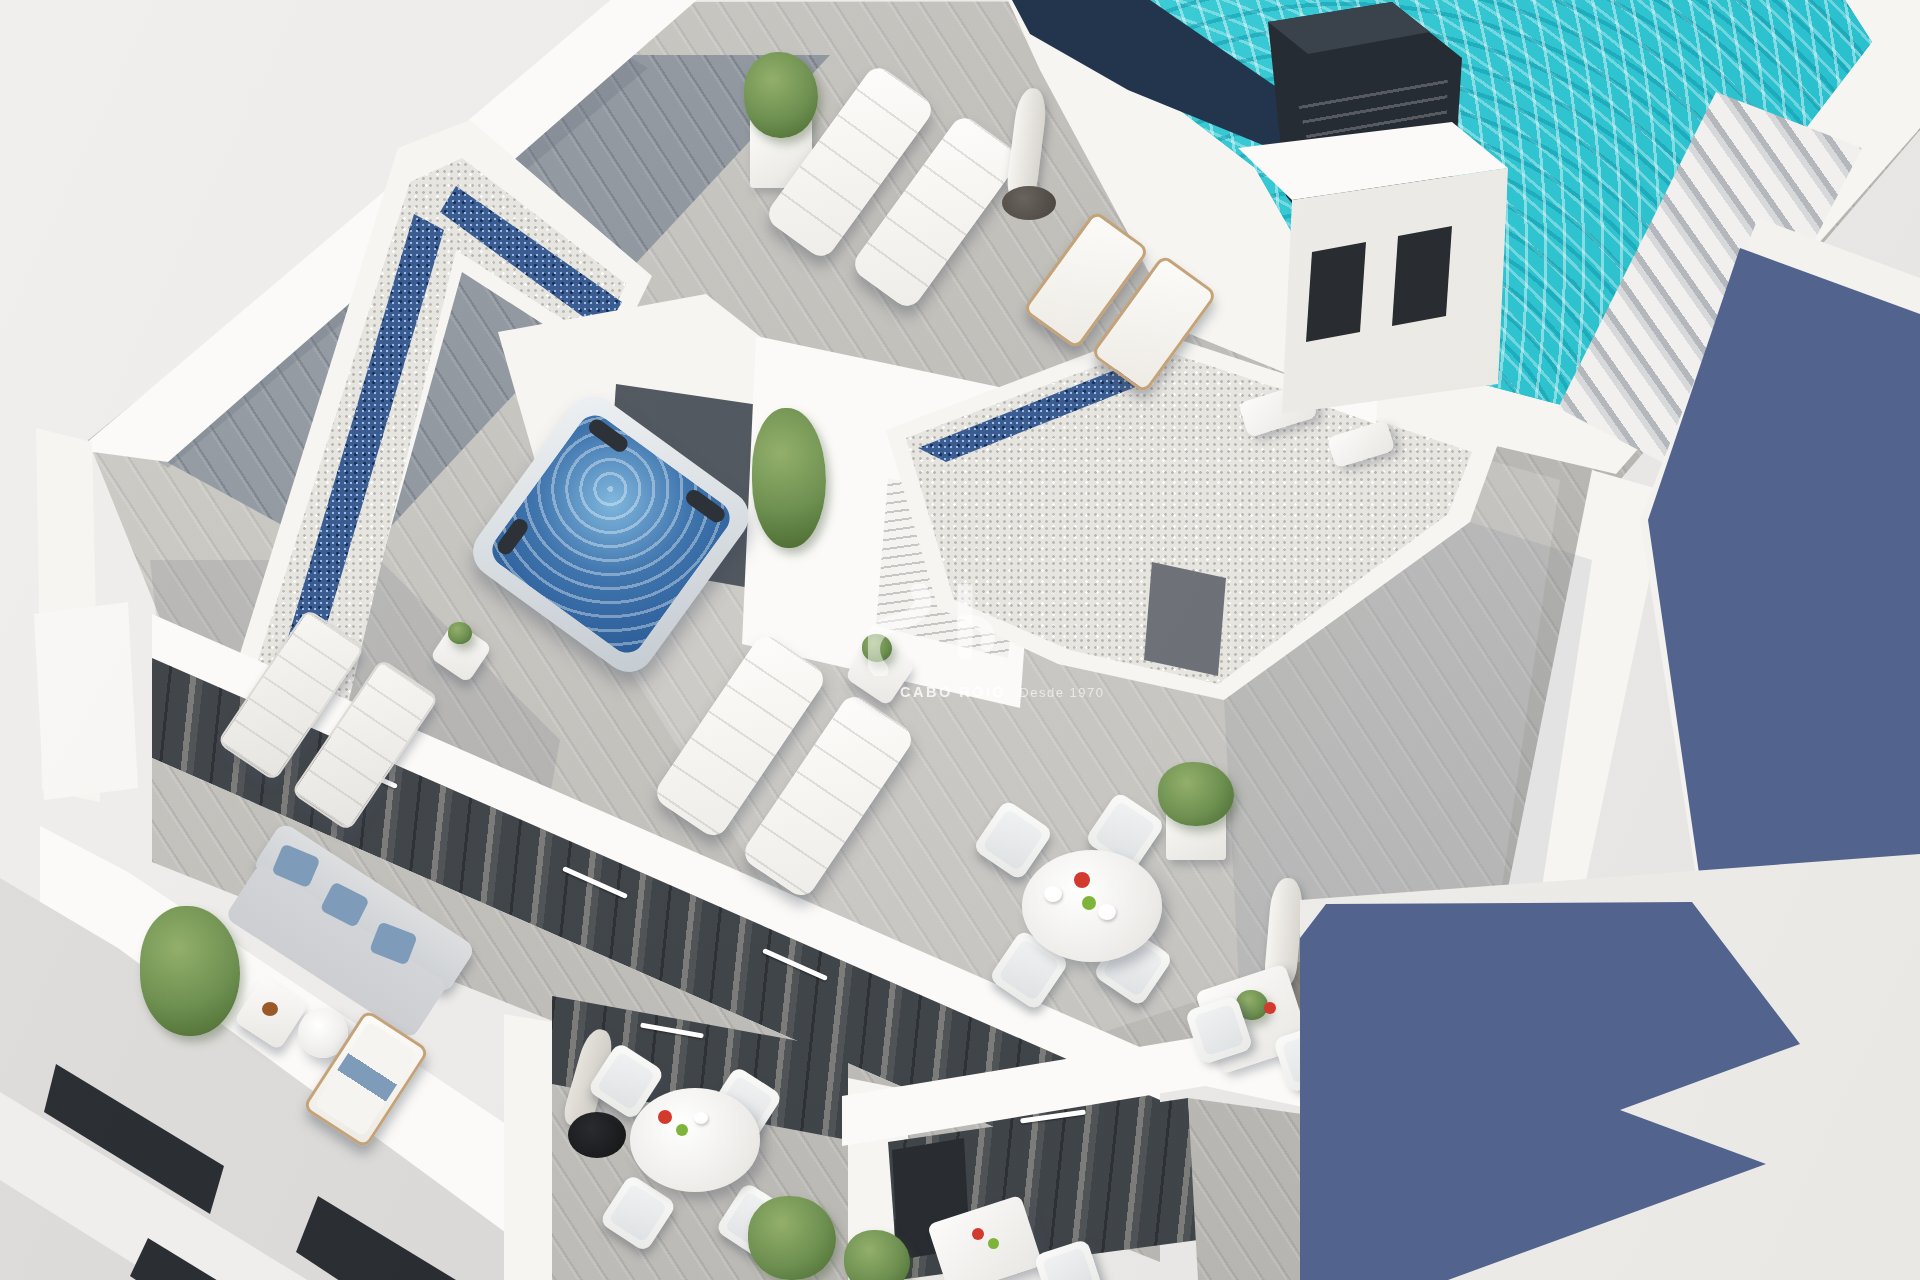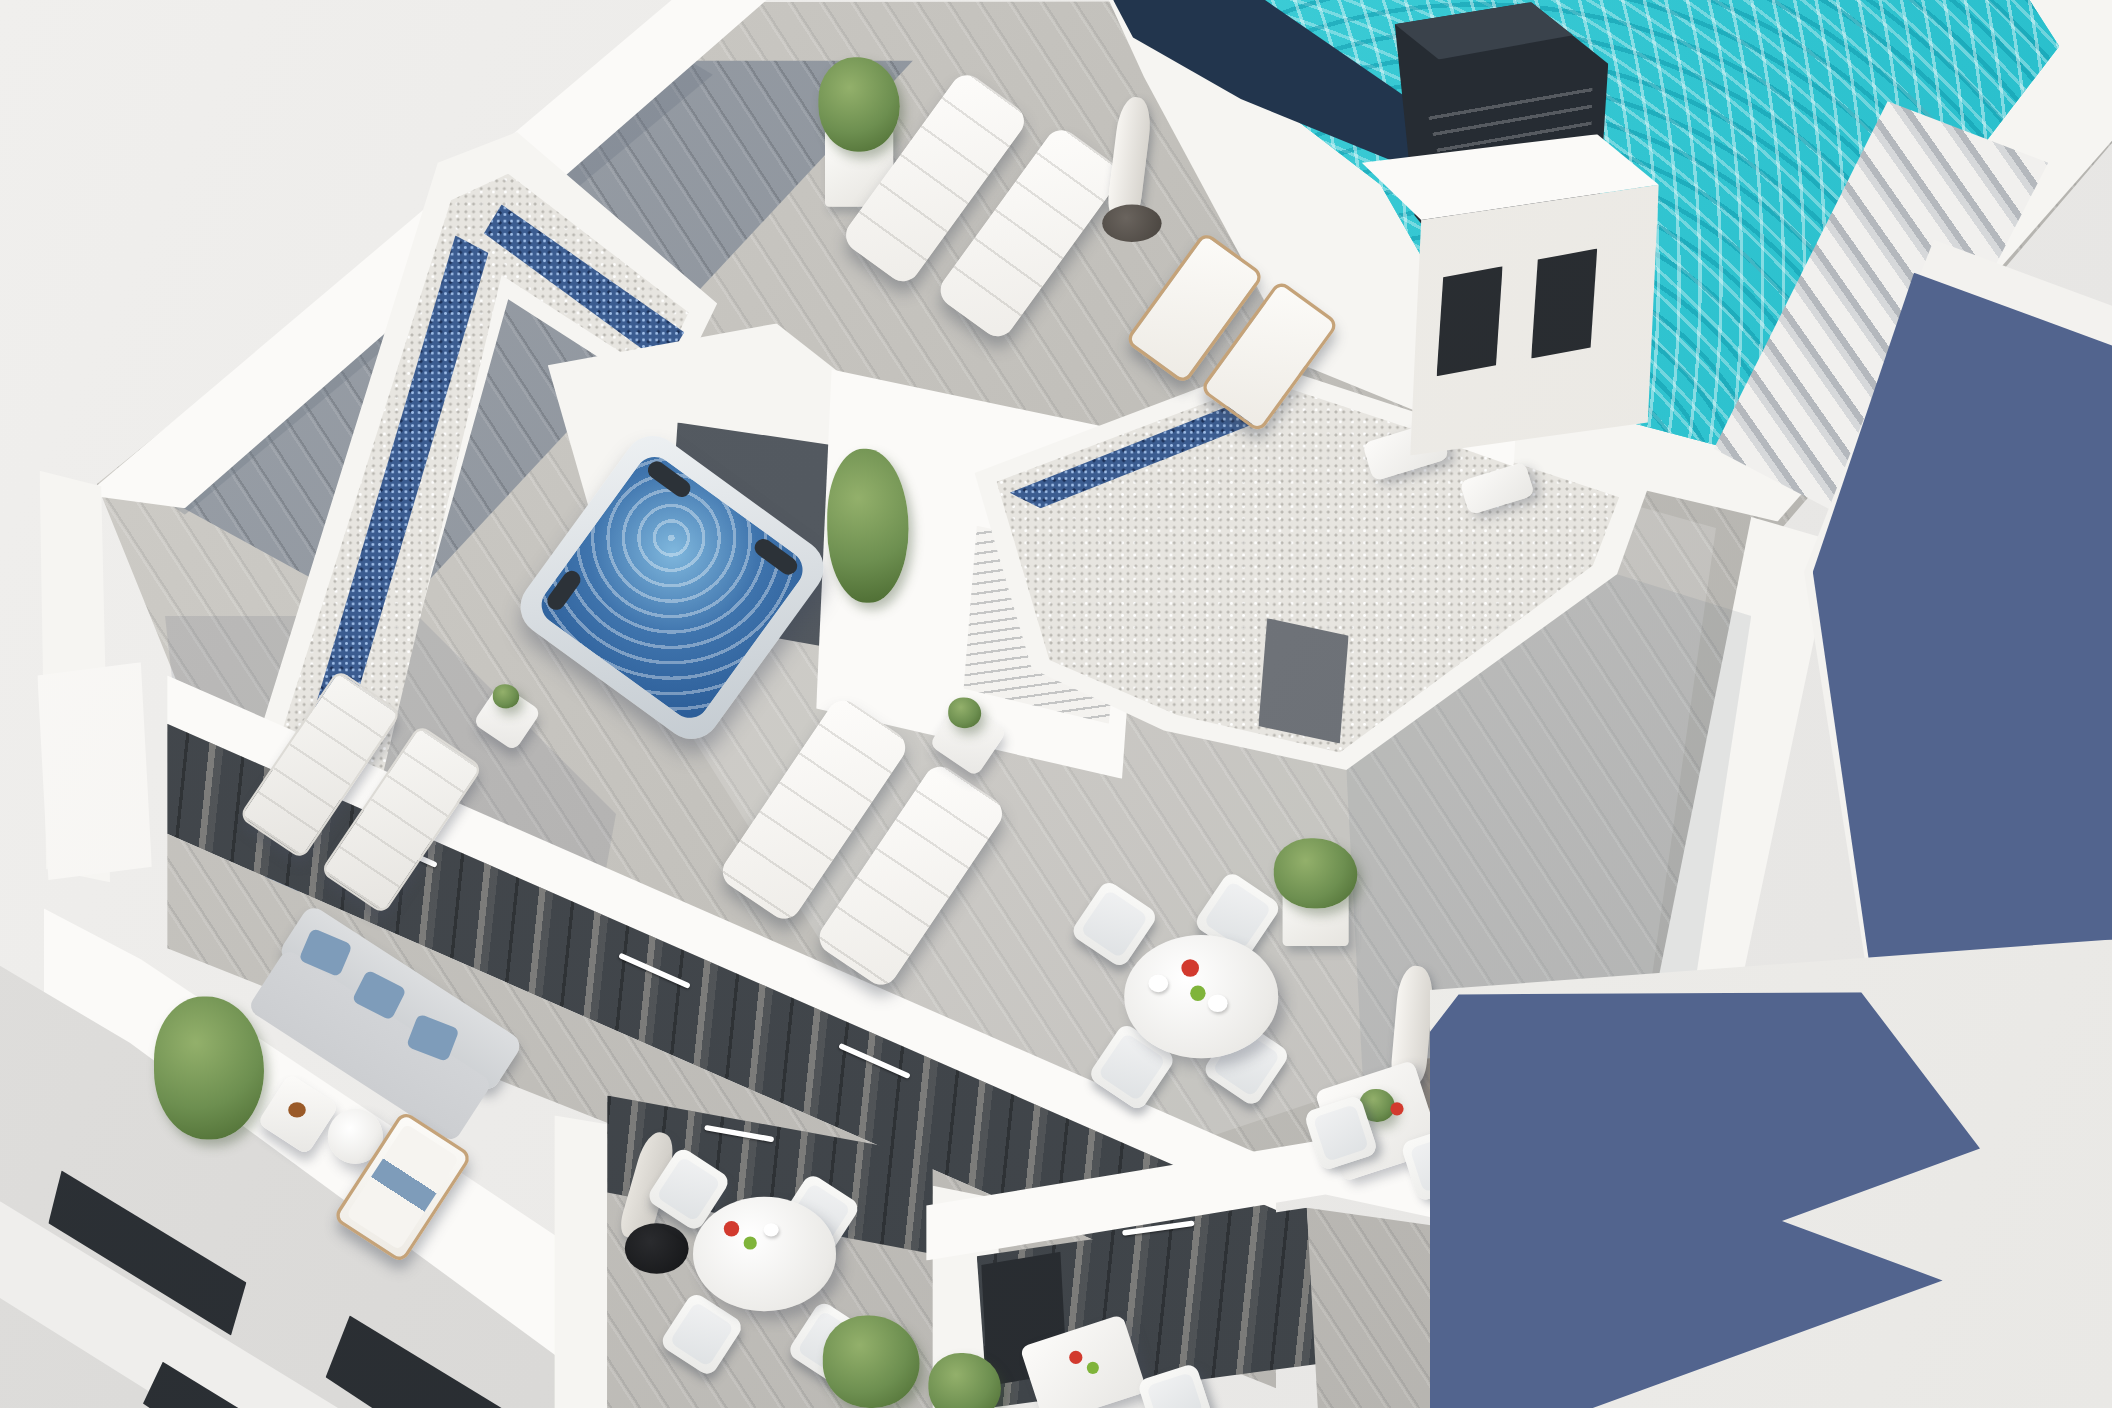--- a/index.html
+++ b/index.html
@@ -222,14 +222,27 @@
   <div class="dot" style="left:972px;top:1228px;width:12px;height:12px;background:var(--accentRed,#d23a2e);"></div>
   <div class="dot" style="left:988px;top:1238px;width:11px;height:11px;background:var(--accentGreen,#7fb43a);"></div>
   <div class="item chair" style="left:1040px;top:1246px;width:56px;height:52px;transform:rotate(-18deg);"></div>
   <div class="item plant" style="left:844px;top:1230px;width:66px;height:62px;"></div>
 
   <div class="abs" style="clip-path:polygon(1758px 218px,1920px 278px,1920px 872px,1700px 902px,1640px 520px);background:#f3f2ef;"></div>
   <div class="abs" style="clip-path:polygon(1740px 248px,1920px 314px,1920px 858px,1702px 894px,1648px 520px);background:var(--shadowBlue,#52648e);"></div>
   <div class="abs" style="clip-path:polygon(1300px 900px,1920px 854px,1920px 1280px,1300px 1280px);background:linear-gradient(115deg,#f4f3f0,#e9e8e5);"></div>
   <div class="abs" style="clip-path:polygon(1326px 904px,1692px 902px,1800px 1044px,1620px 1110px,1766px 1164px,1448px 1280px,1300px 1280px,1300px 938px);background:var(--shadowBlue,#52648e);"></div>
 
+  <div class="watermark">
+    <svg width="150" height="92" viewBox="0 0 150 92" style="position:absolute;left:0;top:0;">
+      <g fill="none" stroke="rgba(255,255,255,0.5)" stroke-linecap="round">
+        <path d="M12,86 C-4,66 4,44 27,39 C52,33 60,20 51,7" stroke-width="17"></path>
+        <path d="M97,3 L97,68" stroke-width="15"></path>
+        <path d="M95,38 C113,34 124,46 119,61" stroke-width="13"></path>
+      </g>
+    </svg>
+    <div class="wm-text">
+      <span class="wm-brand">CABO ROIG</span>
+      <span class="wm-tag">Desde 1970</span>
+    </div>
+  </div>
 
 </div>
 
 </body></html>

